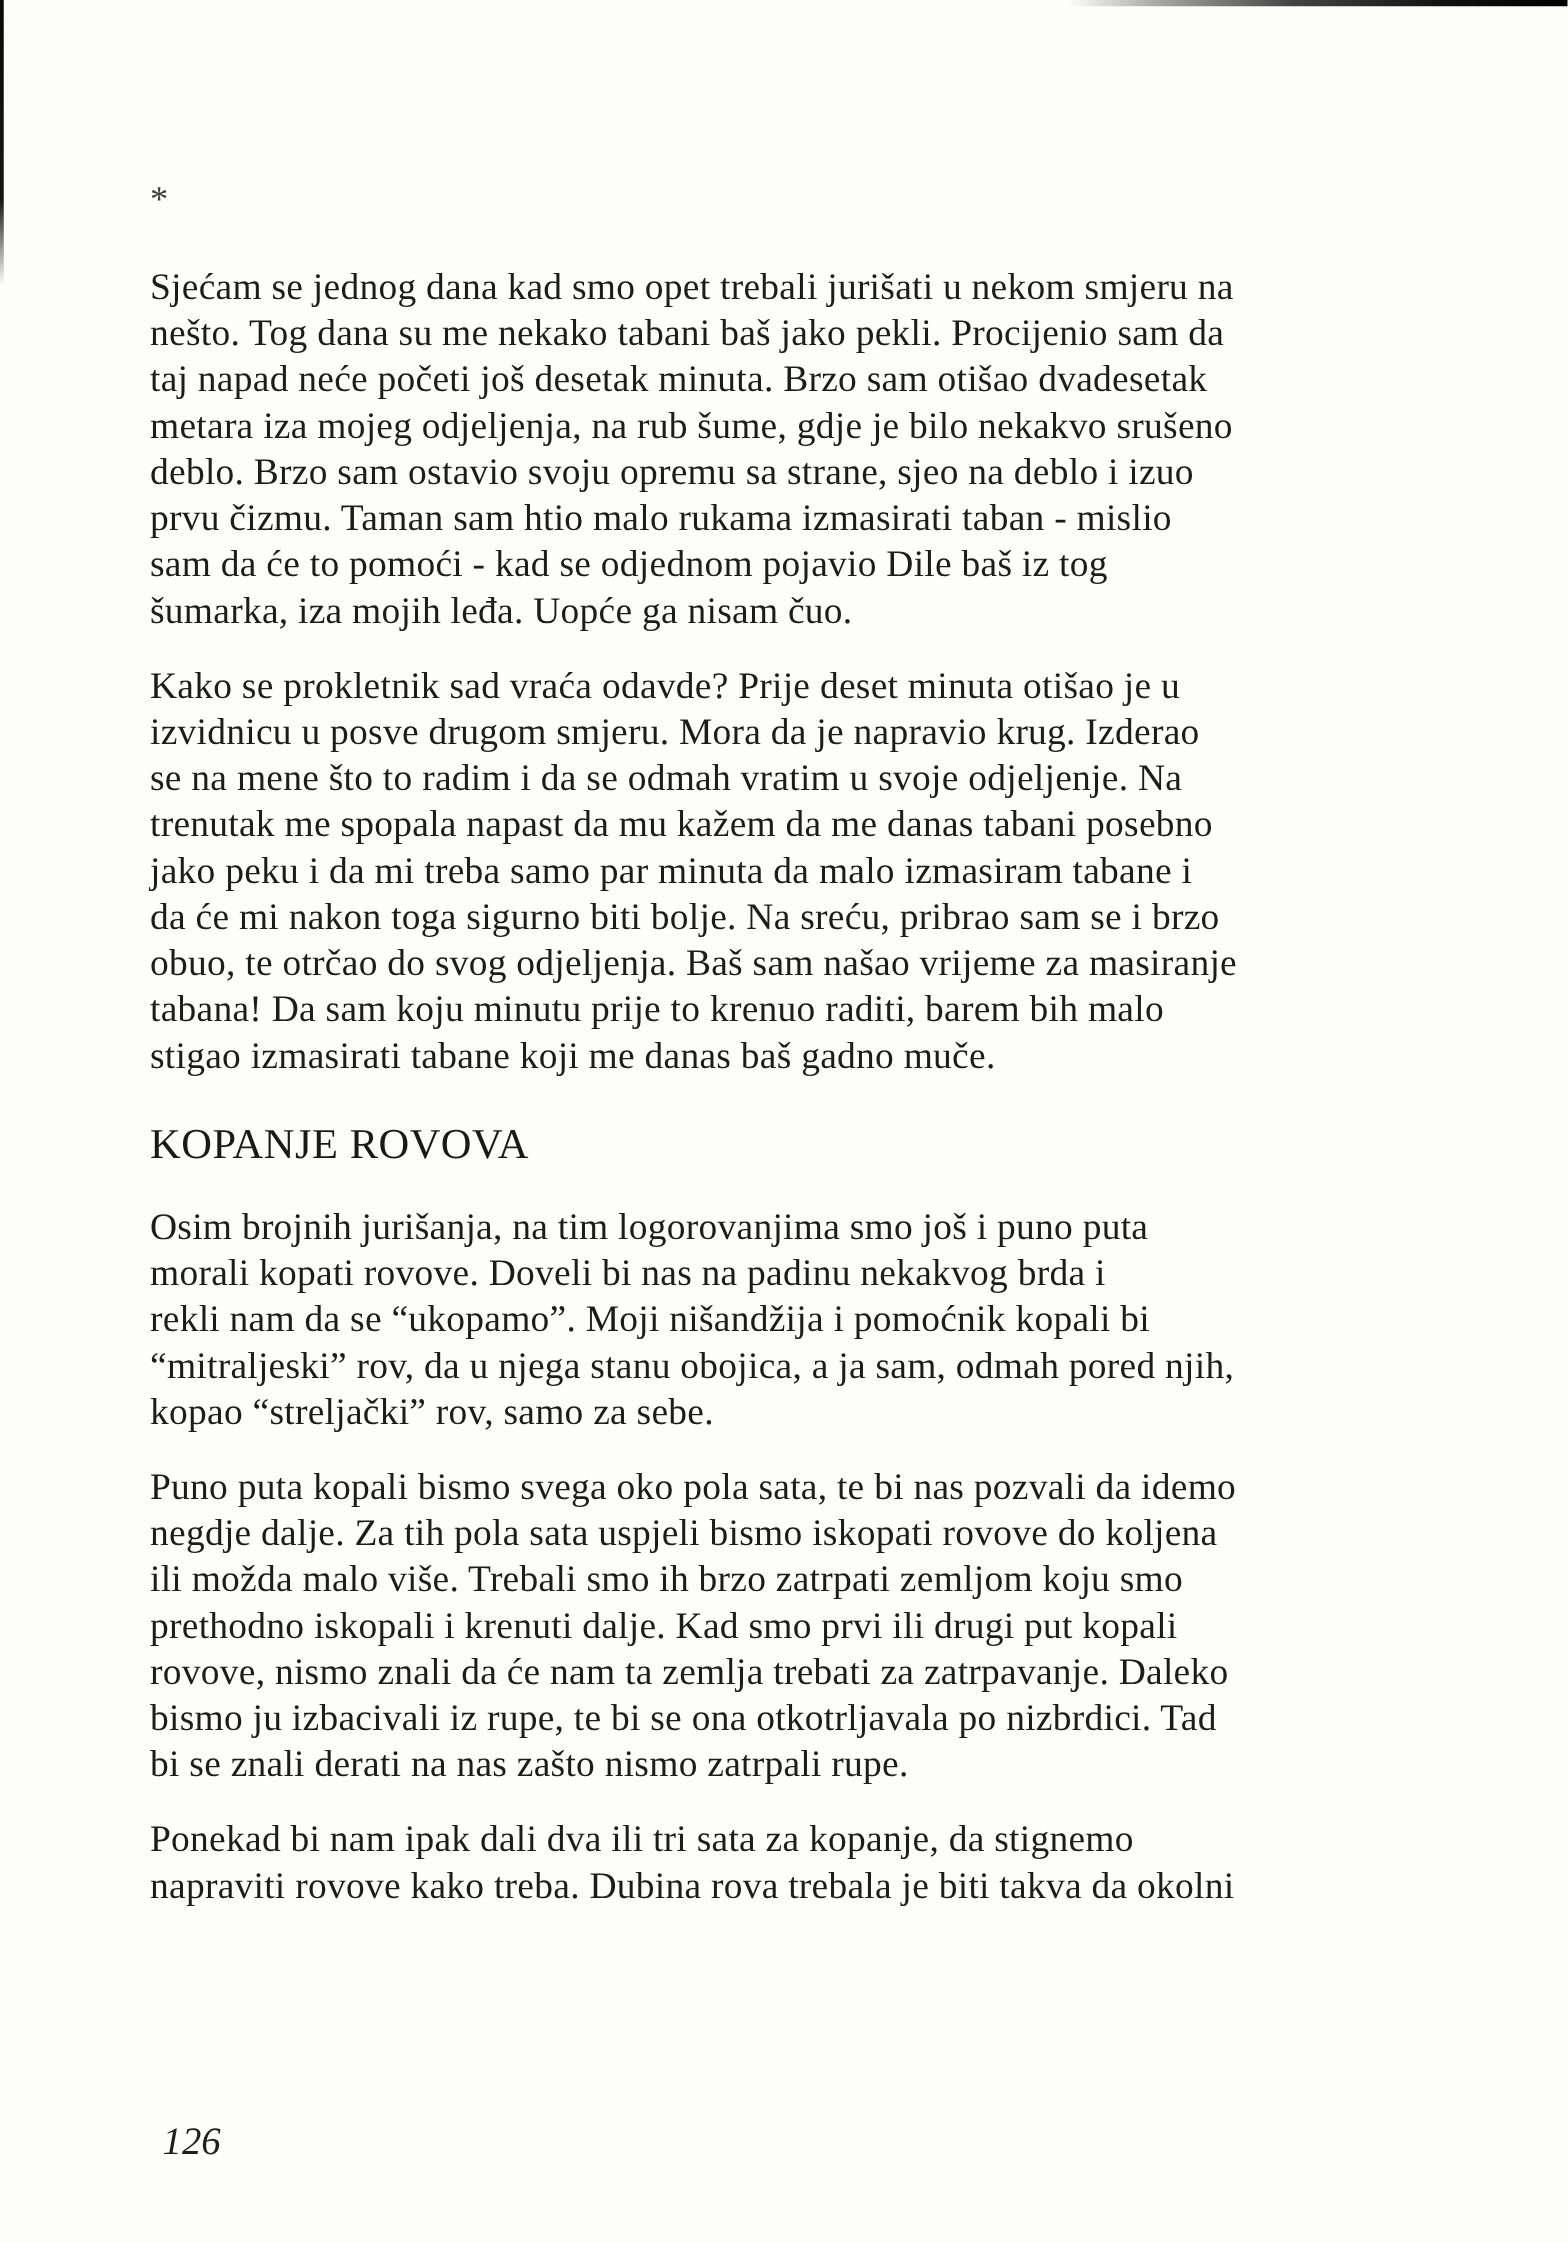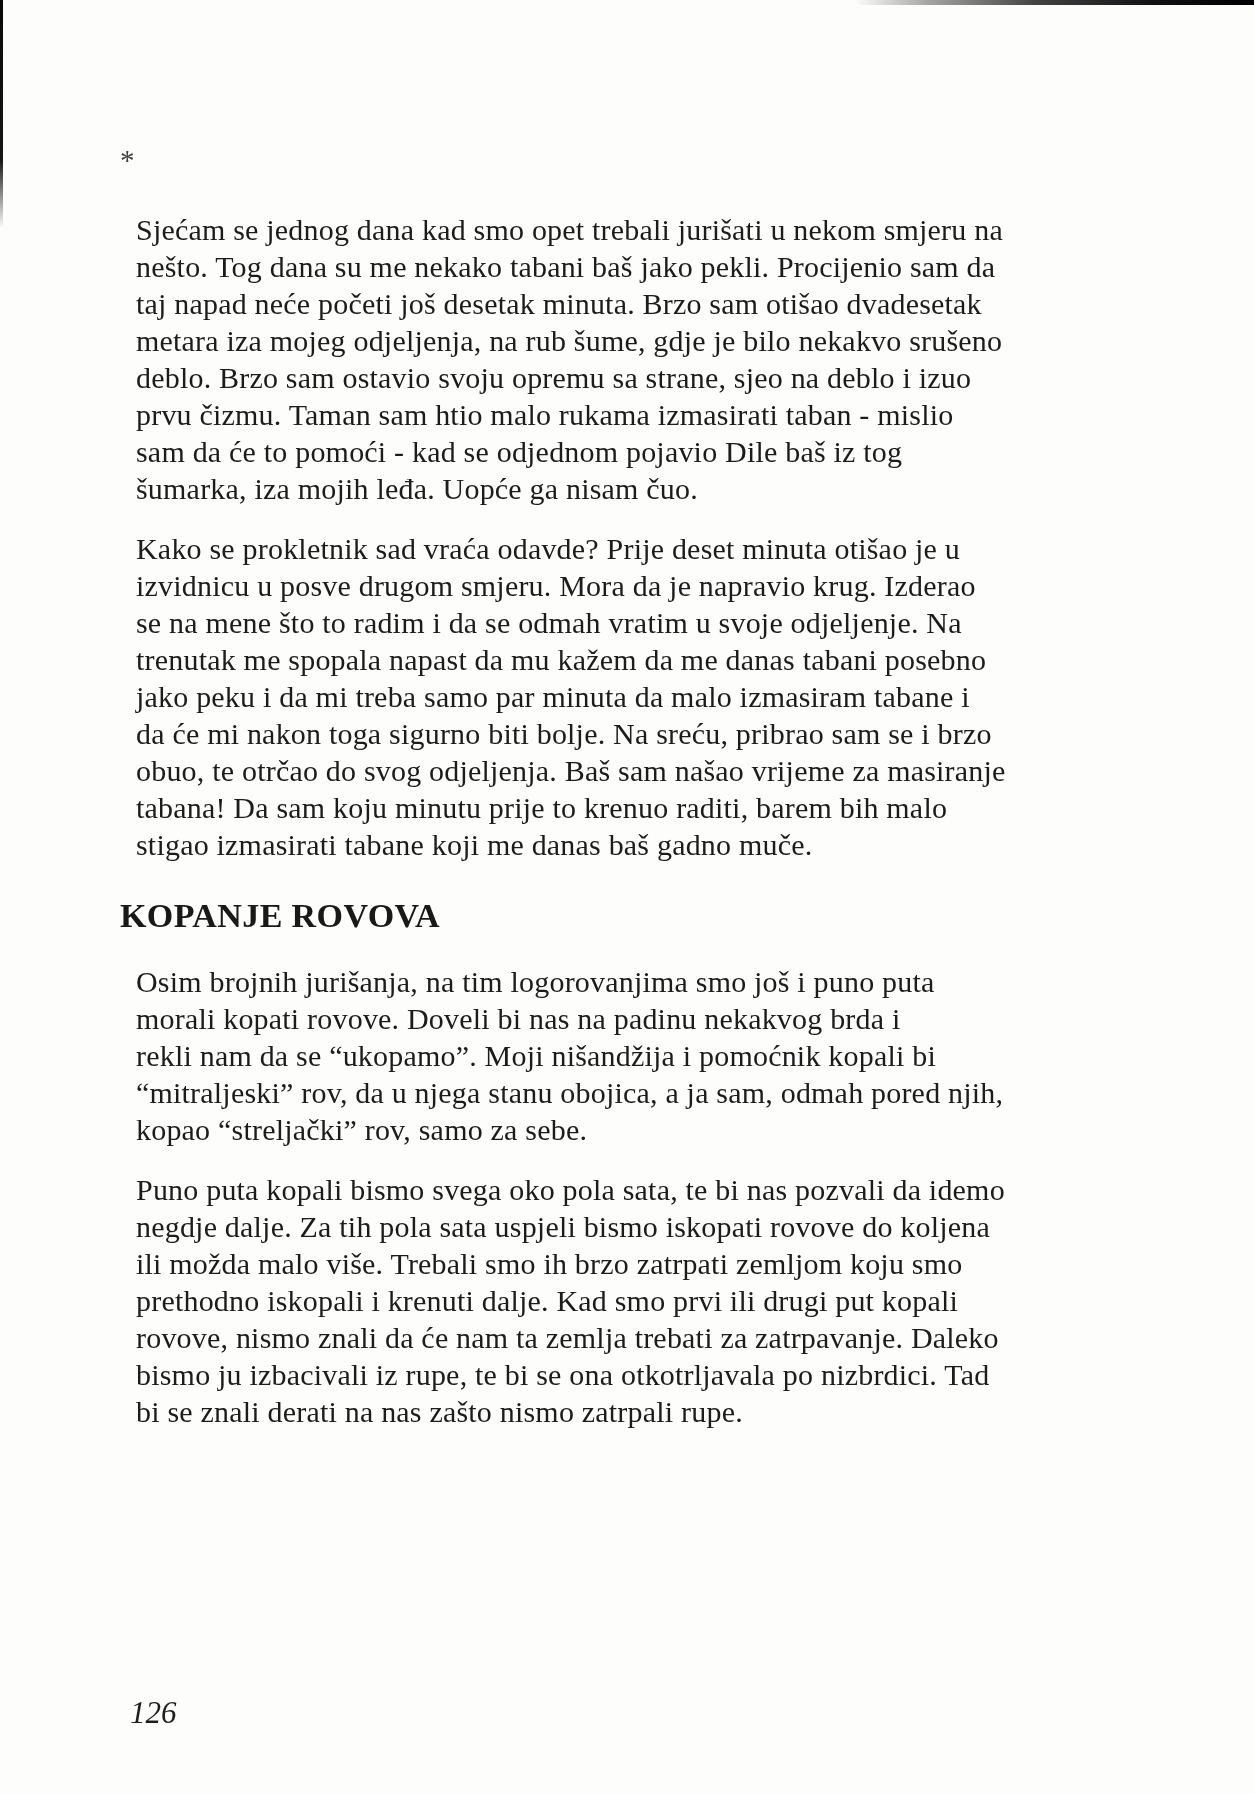--- a/index.html
+++ b/index.html
@@ -49,30 +49,30 @@
     line-height: 37px;
   }
   .separator {
     padding-top: 14px;
     line-height: 37px;
     margin-bottom: 32px;
     color: #3d3d3d;
     font-size: 29px;
   }
   p.para {
-    margin: 0 0 23px 16px;
+    margin: 0 0 23px 0;
     white-space: pre;
     letter-spacing: 0.2px;
     font-family: Liberation Serif, serif;
   }
   h2.heading {
     margin: 33px 0 27px 0;
     font-size: 34px;
     line-height: 40px;
-    font-weight: bold;
+    font-weight: normal;
     color: #191919;
     letter-spacing: 0.4px;
   }
   .page-number {
     position: absolute;
     left: 130px;
     top: 1694px;
     font-size: 31px;
     line-height: 37px;
     color: #1e1e1e;
@@ -117,15 +117,17 @@
 
 
   <p class="para">Puno puta kopali bismo svega oko pola sata, te bi nas pozvali da idemo
 negdje dalje. Za tih pola sata uspjeli bismo iskopati rovove do koljena
 ili možda malo više. Trebali smo ih brzo zatrpati zemljom koju smo
 prethodno iskopali i krenuti dalje. Kad smo prvi ili drugi put kopali
 rovove, nismo znali da će nam ta zemlja trebati za zatrpavanje. Daleko
 bismo ju izbacivali iz rupe, te bi se ona otkotrljavala po nizbrdici. Tad
 bi se znali derati na nas zašto nismo zatrpali rupe.</p>
 
+  <p class="para">Ponekad bi nam ipak dali dva ili tri sata za kopanje, da stignemo
+napraviti rovove kako treba. Dubina rova trebala je biti takva da okolni</p>
 </div>
 
 <div class="page-number">126</div>
 
 </body></html>

